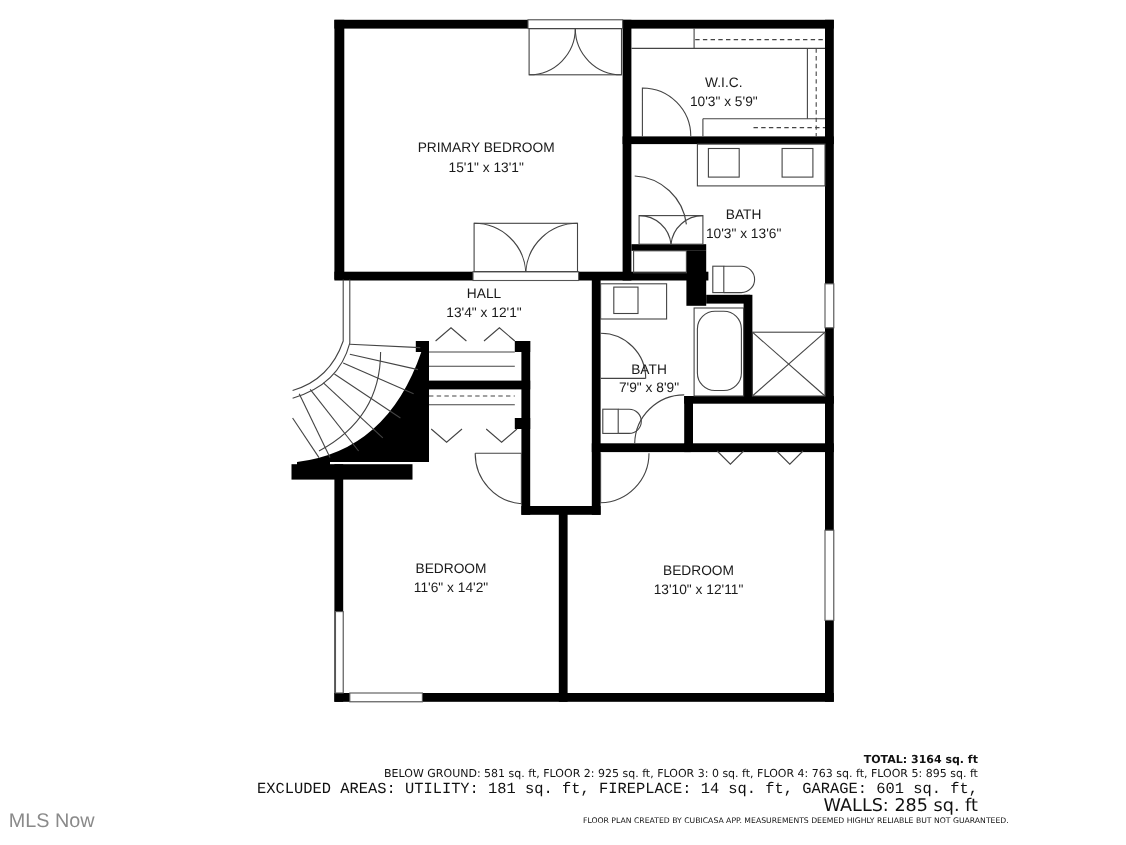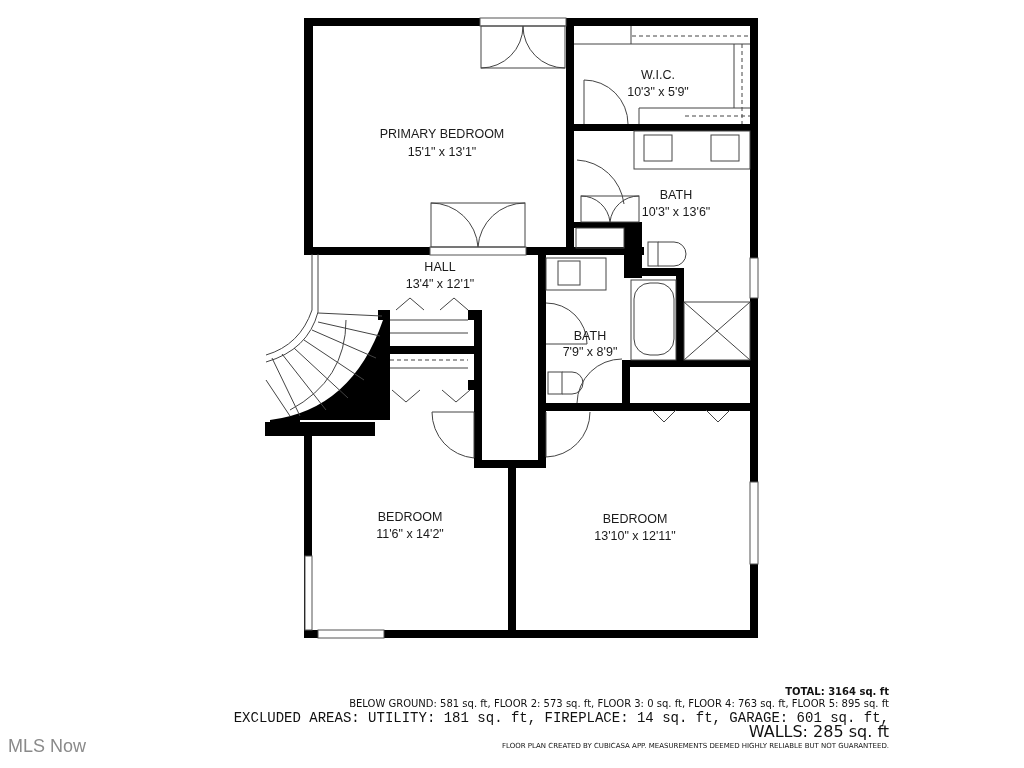--- a/index.html
+++ b/index.html
@@ -4,21 +4,21 @@
   <style>
     html, body { margin:0; padding:0; background:#ffffff; }
     body { width:1024px; height:768px; position:relative; overflow:hidden; font-family:"Liberation Sans", sans-serif; }
     #plan { position:absolute; left:0; top:0; width:1024px; height:768px; }
     .room-label { font-family:"Liberation Sans", sans-serif; font-size:12.5px; fill:#1a1a1a; text-anchor:middle; }
     .footer { position:absolute; left:0; width:889px; text-align:right; color:#111; font-family:"DejaVu Sans", sans-serif; }
     .total { top:686px; font-size:10px; font-weight:bold; }
     .line1 { top:698px; font-size:10px; }
     .line2 { top:710px; font-size:14px;font-family:Liberation Mono, monospace; }
     .line3 { top:722px; font-size:16px; }
-    .disclaimer { top:742px; font-size:7px; }
+    .disclaimer { top:742px; font-size:7px;margin-left:28px; }
     .watermark { position:absolute; left:8px; top:736px; font-size:18px; color:#8a8a8a; font-family:Liberation Sans, sans-serif; }
   </style>
 </head>
 <body>
 
 <svg id="plan" viewBox="0 0 1024 768" xmlns="http://www.w3.org/2000/svg">
   <g fill="#000">
 
     <rect x="304" y="18" width="454" height="8"></rect>
 
@@ -159,17 +159,17 @@
     <text class="room-label" x="590" y="340">BATH</text>
     <text class="room-label" x="590" y="356">7'9" x 8'9"</text>
     <text class="room-label" x="410" y="521">BEDROOM</text>
     <text class="room-label" x="410" y="538">11'6" x 14'2"</text>
     <text class="room-label" x="635" y="523">BEDROOM</text>
     <text class="room-label" x="635" y="540">13'10" x 12'11"</text>
   </g>
 </svg>
 
 <div class="footer total">TOTAL: 3164 sq. ft</div>
-<div class="footer line1">BELOW GROUND: 581 sq. ft, FLOOR 2: 573 sq. ft, FLOOR 3: 0 sq. ft, FLOOR 4: 763 sq. ft, FLOOR 5: 895 sq. ft</div>
+<div class="footer line1">BELOW GROUND: 581 sq. ft, FLOOR 2: 925 sq. ft, FLOOR 3: 0 sq. ft, FLOOR 4: 763 sq. ft, FLOOR 5: 895 sq. ft</div>
 <div class="footer line2">EXCLUDED AREAS: UTILITY: 181 sq. ft, FIREPLACE: 14 sq. ft, GARAGE: 601 sq. ft,</div>
 <div class="footer line3">WALLS: 285 sq. ft</div>
 <div class="footer disclaimer">FLOOR PLAN CREATED BY CUBICASA APP. MEASUREMENTS DEEMED HIGHLY RELIABLE BUT NOT GUARANTEED.</div>
 <div class="watermark">MLS Now</div>
 
 </body></html>

